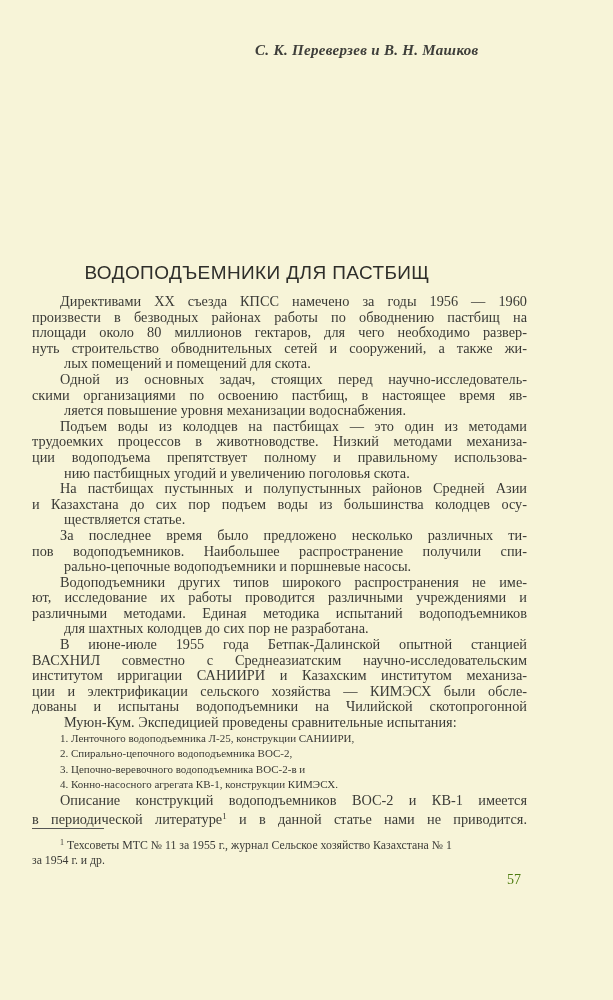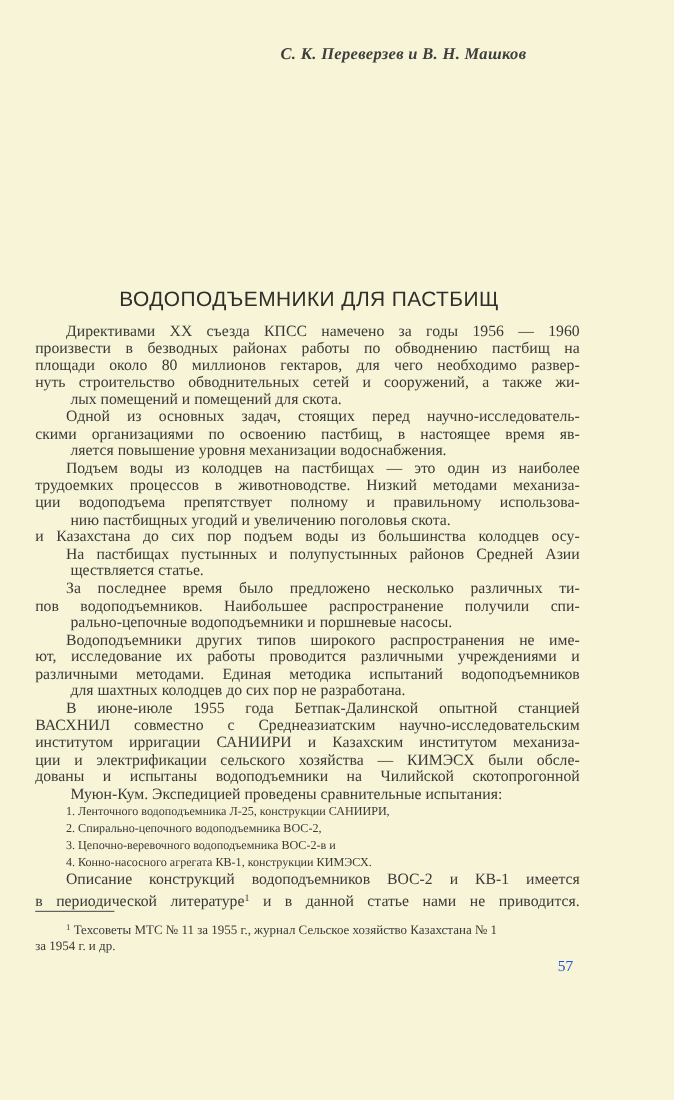--- a/index.html
+++ b/index.html
@@ -14,21 +14,21 @@
   .page { position: absolute; left: 0; top: 0; width: 613px; height: 1000px; border-radius: 31px; }
   .running-head {
     position: absolute; top: 42px; left: 255px;
     font-style: italic; font-weight: bold;
     font-size: 15px; letter-spacing: 0.3px; color: #3e3e3a;
   }
   .title {
     position: absolute; top: 262px; left: 0; width: 514px;
     text-align: center;
     font-family: "Liberation Sans", "DejaVu Sans", sans-serif;
-    font-size: 19px; letter-spacing: 0.4px; color: #2e2e2a; margin-left: 24px;
+    font-size: 19px; letter-spacing: 0.4px; color: #2e2e2a;
   }
   .body-text {
     position: absolute; top: 294px; left: 32px; width: 495px;
     font-size: 14.3px; line-height: 15.6px;
   }
   .line {
     white-space: nowrap;
     text-align: justify;
     text-align-last: justify;
     height: 15.6px;
@@ -41,21 +41,21 @@
     background: #555;
   }
   .footnote {
     position: absolute; top: 835px; left: 32px; width: 495px;
     font-size: 11.8px; line-height: 15px;
   }
   .footnote sup { font-size: 8px; vertical-align: 4px; }
   sup.ref { font-size: 9px; vertical-align: 5px; }
   .page-number {
     position: absolute; top: 872px; left: 507px;
-    font-size: 14px; color: #1d4ed8;
+    font-size: 14px; color: #4d7c0f;
   }
 </style>
 </head>
 <body>
 
 <div class="page">
 
   <div class="running-head">С. К. Переверзев и В. Н. Машков</div>
 
   <div class="title">ВОДОПОДЪЕМНИКИ ДЛЯ ПАСТБИЩ</div>
@@ -63,26 +63,26 @@
   <div class="body-text">
     <div id="body-lines">
         <div class="line indent">Директивами XX съезда КПСС намечено за годы 1956 — 1960</div>
         <div class="line">произвести в безводных районах работы по обводнению пастбищ на</div>
         <div class="line">площади около 80 миллионов гектаров, для чего необходимо развер-</div>
         <div class="line">нуть строительство обводнительных сетей и сооружений, а также жи-</div>
         <div class="line last">лых помещений и помещений для скота.</div>
         <div class="line indent">Одной из основных задач, стоящих перед научно-исследователь-</div>
         <div class="line">скими организациями по освоению пастбищ, в настоящее время яв-</div>
         <div class="line last">ляется повышение уровня механизации водоснабжения.</div>
-        <div class="line indent">Подъем воды из колодцев на пастбищах — это один из наиболее</div>
+        <div class="line indent">Подъем воды из колодцев на пастбищах — это один из методами</div>
         <div class="line">трудоемких процессов в животноводстве. Низкий методами механиза-</div>
         <div class="line">ции водоподъема препятствует полному и правильному использова-</div>
         <div class="line last">нию пастбищных угодий и увеличению поголовья скота.</div>
+        <div class="line indent">На пастбищах пустынных и полупустынных районов Средней Азии</div>
         <div class="line">и Казахстана до сих пор подъем воды из большинства колодцев осу-</div>
-        <div class="line indent">На пастбищах пустынных и полупустынных районов Средней Азии</div>
         <div class="line last">ществляется статье.</div>
         <div class="line indent">За последнее время было предложено несколько различных ти-</div>
         <div class="line">пов водоподъемников. Наибольшее распространение получили спи-</div>
         <div class="line last">рально-цепочные водоподъемники и поршневые насосы.</div>
         <div class="line indent">Водоподъемники других типов широкого распространения не име-</div>
         <div class="line">ют, исследование их работы проводится различными учреждениями и</div>
         <div class="line">различными методами. Единая методика испытаний водоподъемников</div>
         <div class="line last">для шахтных колодцев до сих пор не разработана.</div>
         <div class="line indent">В июне-июле 1955 года Бетпак-Далинской опытной станцией</div>
         <div class="line">ВАСХНИЛ совместно с Среднеазиатским научно-исследовательским</div>

